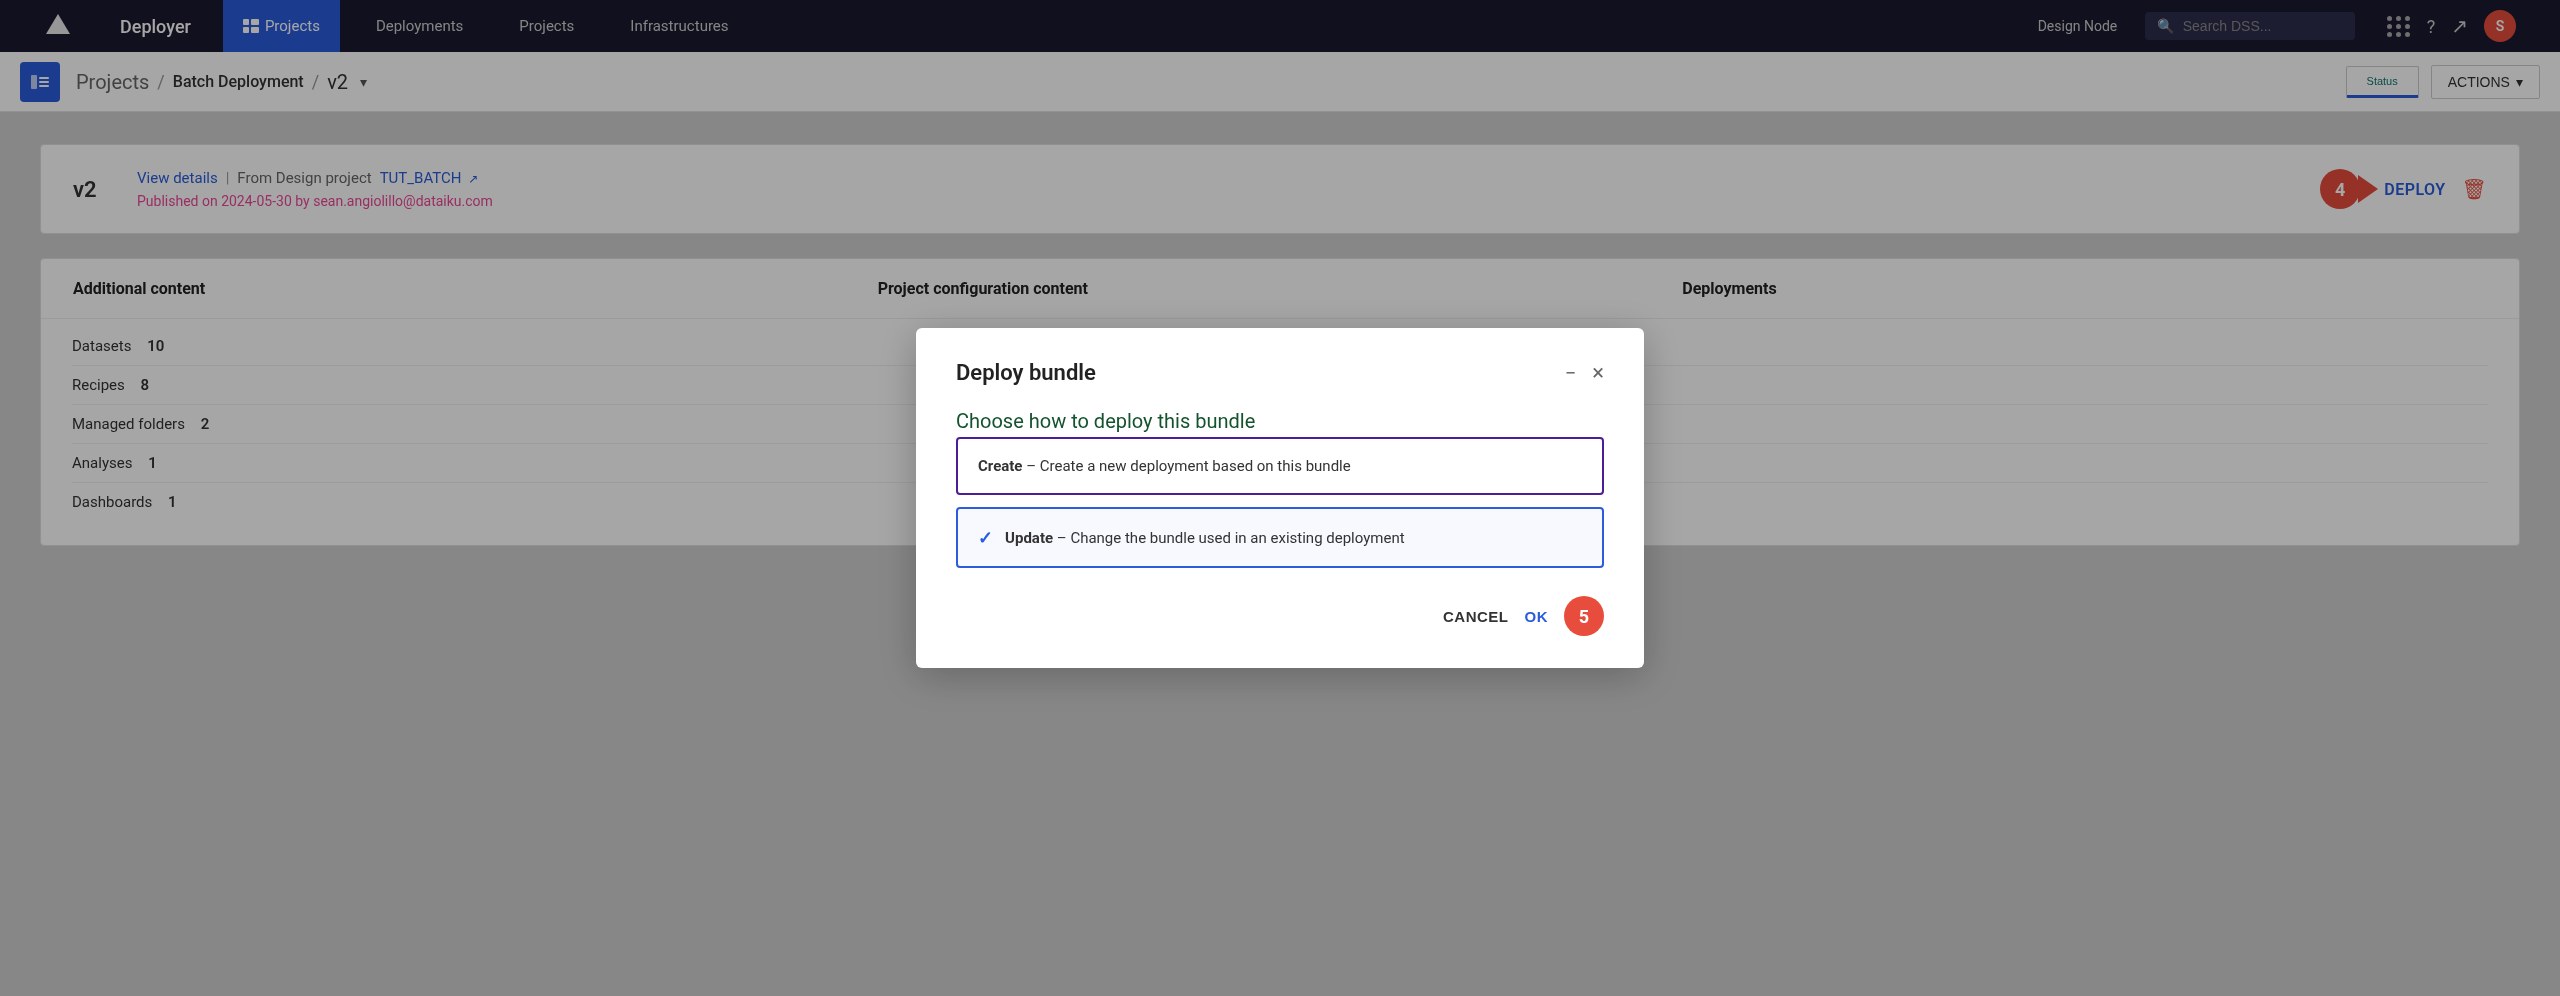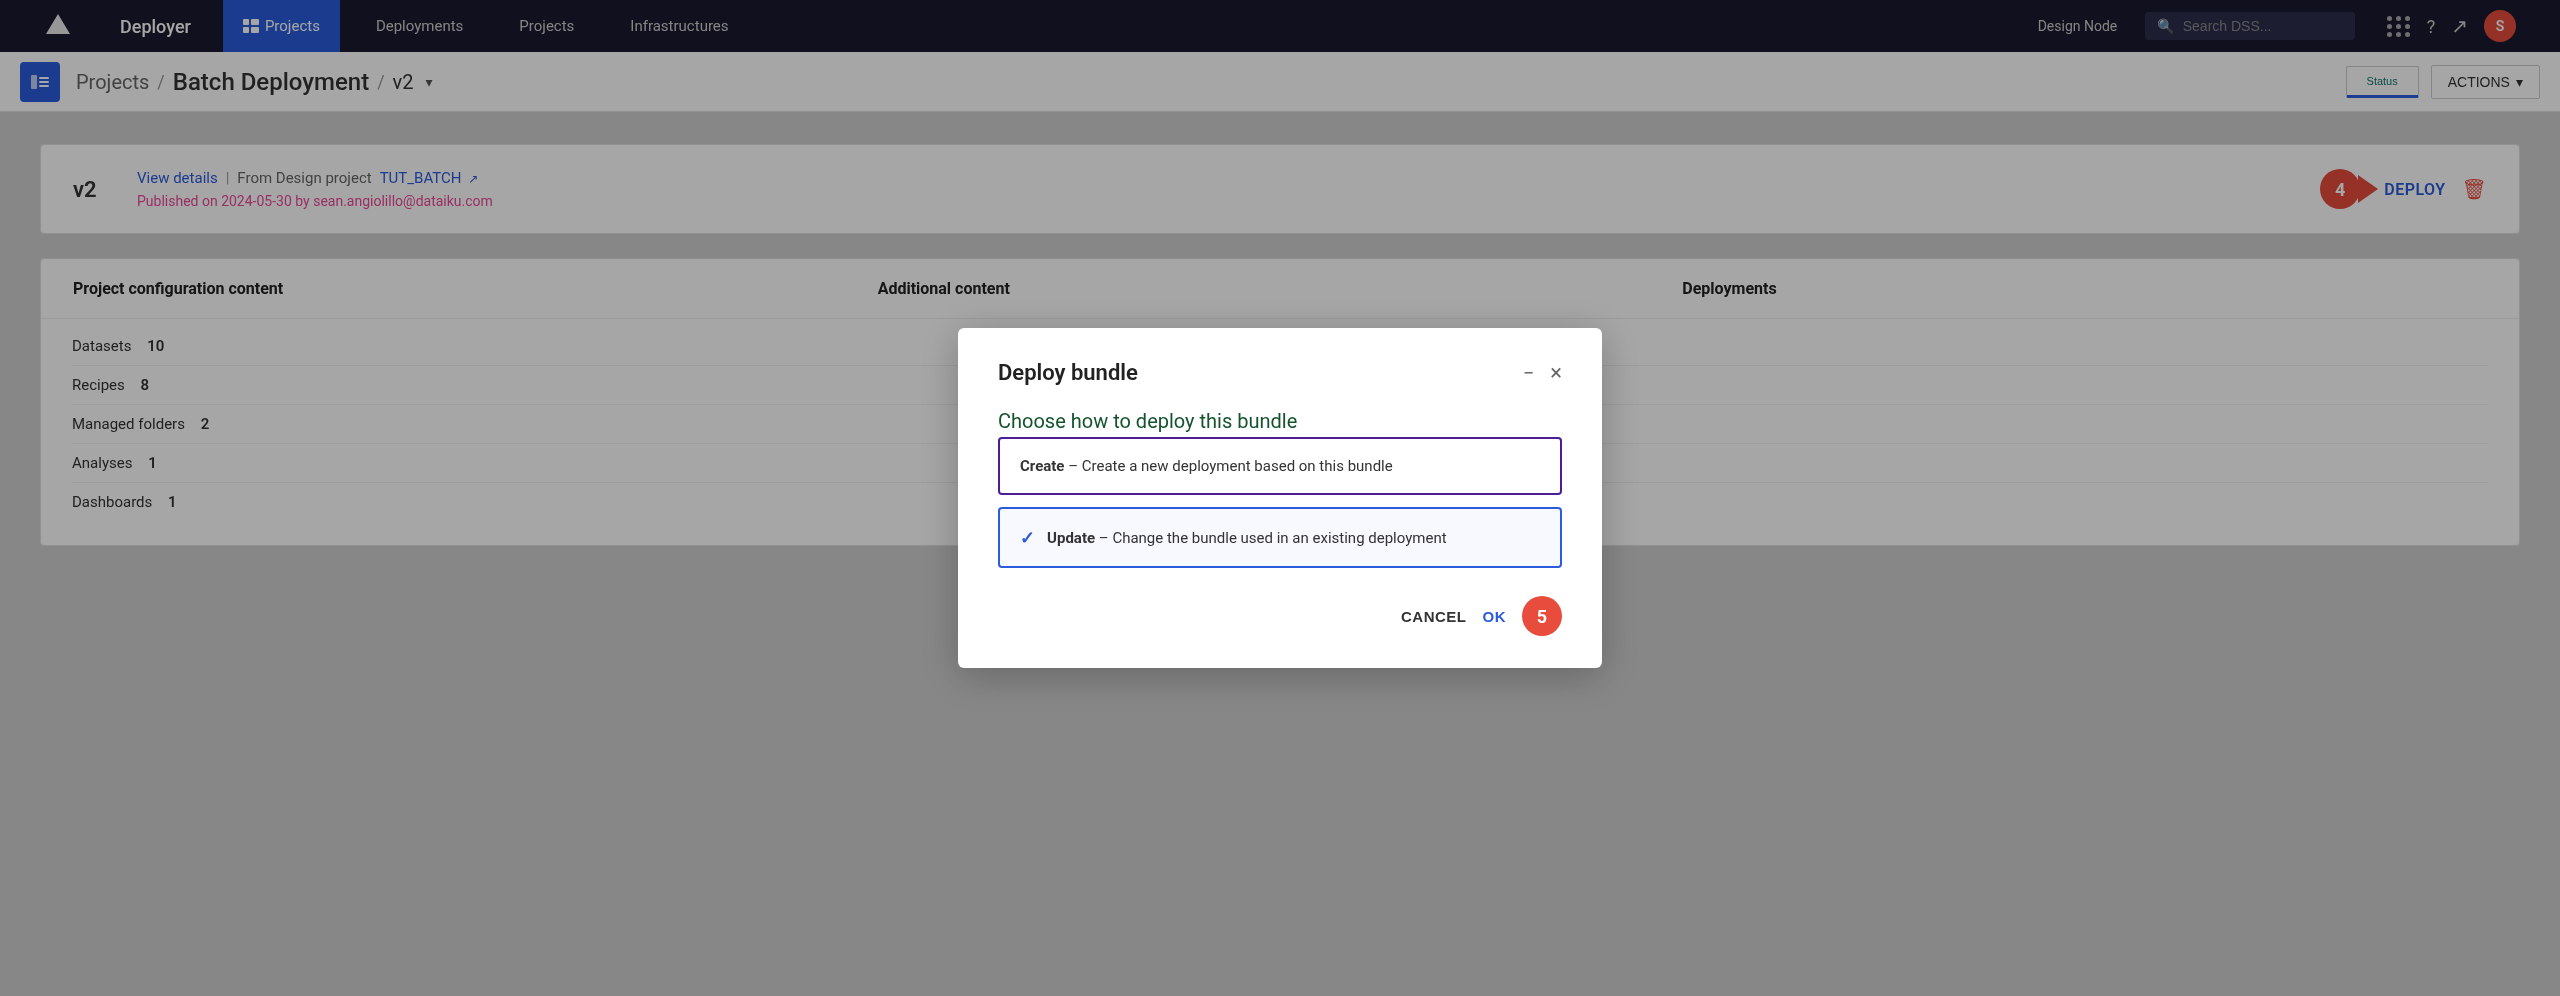--- a/index.html
+++ b/index.html
@@ -29,21 +29,21 @@
 
     
     .breadcrumb-bar {
       display: flex; align-items: center; background: #fff; height: 60px; padding: 0 20px; border-bottom: 1px solid #e0e0e0;
     }
     .sidebar-toggle { width: 40px; height: 40px; background: #2a5cdb; border-radius: 4px; display: flex; align-items: center; justify-content: center; cursor: pointer; margin-right: 16px; }
     .sidebar-toggle svg { color: #fff; }
     .breadcrumb { display: flex; align-items: center; gap: 8px; flex: 1; }
     .breadcrumb-item { font-size: 20px; color: #333; }
     .breadcrumb-separator { color: #999; font-size: 20px; }
-    .breadcrumb-current { font-size: 24px; color: #333; font-weight: 500; }
+    .breadcrumb-current { font-size: 16px; color: #333; font-weight: 500; }
     .breadcrumb-version { font-size: 20px; color: #333; }
     .breadcrumb-chevron { color: #555; font-size: 14px; cursor: pointer; }
     .breadcrumb-actions { display: flex; align-items: center; gap: 12px; }
     .btn-status { background: #fff; border: 1px solid #ccc; color: #0f766e; padding: 8px 20px; font-size: 11px; font-weight: 500; cursor: pointer; border-radius: 2px; }
     .btn-actions { background: #fff; border: 1px solid #ccc; color: #333; padding: 8px 16px; font-size: 14px; font-weight: 500; cursor: pointer; border-radius: 2px; display: flex; align-items: center; gap: 6px; }
 
     
     .main-content { padding: 32px 40px; background: #d0d0d0; }
 
     
@@ -76,21 +76,21 @@
     .table-cell { font-size: 15px; color: #333; }
 
     
     .overlay {
       position: fixed; top: 0; left: 0; width: 100%; height: 100%;
       background: rgba(0,0,0,0.35); z-index: 100; display: flex; align-items: center; justify-content: center;
     }
 
     
     .modal {
-      background: #fff; border-radius: 6px; width: 644px; padding: 32px 40px 32px 40px;
+      background: #fff; border-radius: 6px; width: 728px; padding: 32px 40px 32px 40px;
       box-shadow: 0 8px 40px rgba(0,0,0,0.25); position: relative;
     }
     .modal-header { display: flex; align-items: center; justify-content: space-between; margin-bottom: 24px; }
     .modal-title { font-size: 22px; font-weight: 600; color: #222; }
     .modal-controls { display: flex; align-items: center; gap: 16px; }
     .modal-minimize { color: #666; font-size: 20px; cursor: pointer; line-height: 1; }
     .modal-close { color: #666; font-size: 22px; cursor: pointer; line-height: 1; }
     .modal-subtitle { font-size: 20px; color: #14532d; margin-bottom: 4px; }
     .modal-option {
       border: 2px solid #4c1d95; border-radius: 4px; padding: 18px 20px; margin-bottom: 12px; cursor: pointer;
@@ -223,22 +223,22 @@
           <div style="width:0;height:0;border-top:14px solid transparent;border-bottom:14px solid transparent;border-left:20px solid #e74c3c;margin-left:-2px;"></div>
         </div>
         <span class="deploy-label">DEPLOY</span>
       </div>
       <span class="delete-icon">🗑</span>
     </div>
   </div>
 
   <div class="table-section">
     <div class="table-header">
+      <div class="table-col-header">Additional content</div>
       <div class="table-col-header">Project configuration content</div>
-      <div class="table-col-header">Additional content</div>
       <div class="table-col-header">Deployments</div>
     </div>
     <div class="table-body" id="table-body">
         <div class="table-row">
       <div class="table-cell">Datasets <span style="margin-left:12px;font-weight:600;">10</span></div>
       <div class="table-cell"></div>
       <div class="table-cell"></div>
     </div>
         <div class="table-row">
       <div class="table-cell">Recipes <span style="margin-left:12px;font-weight:600;">8</span></div>

